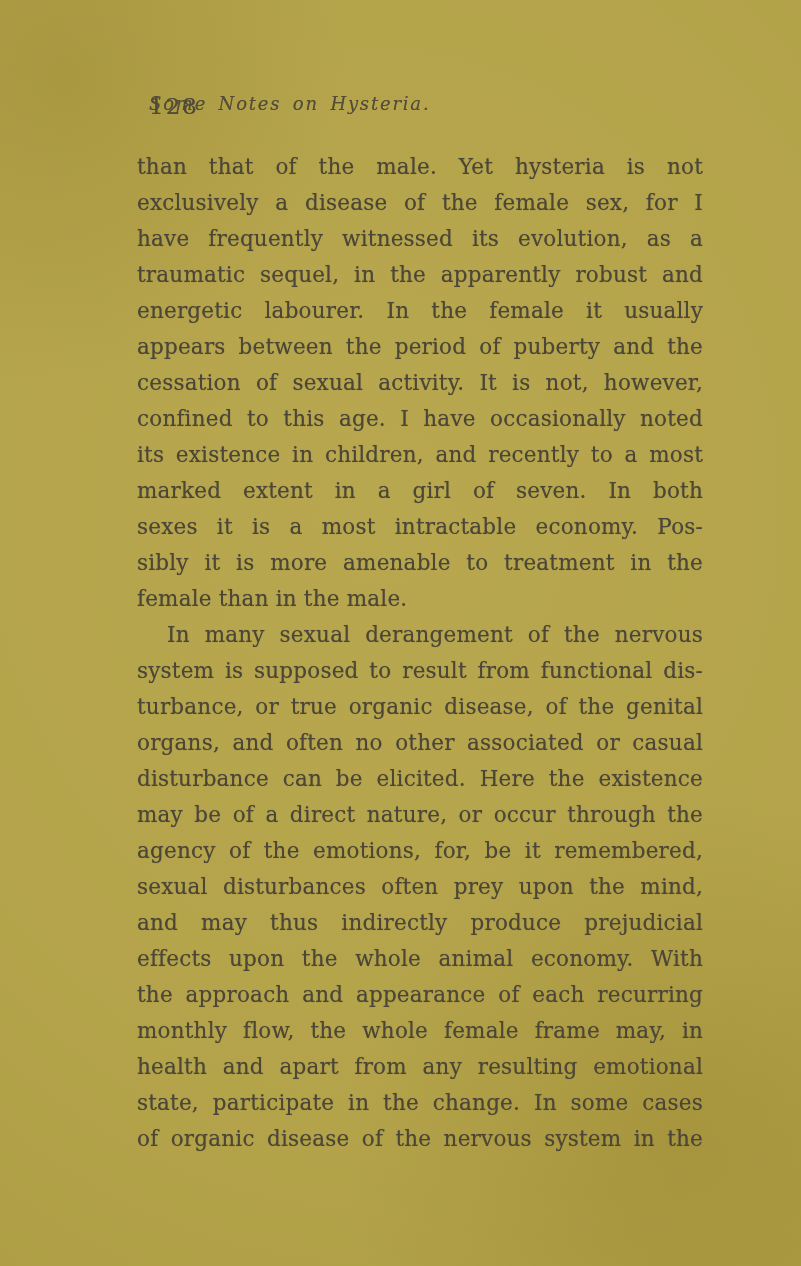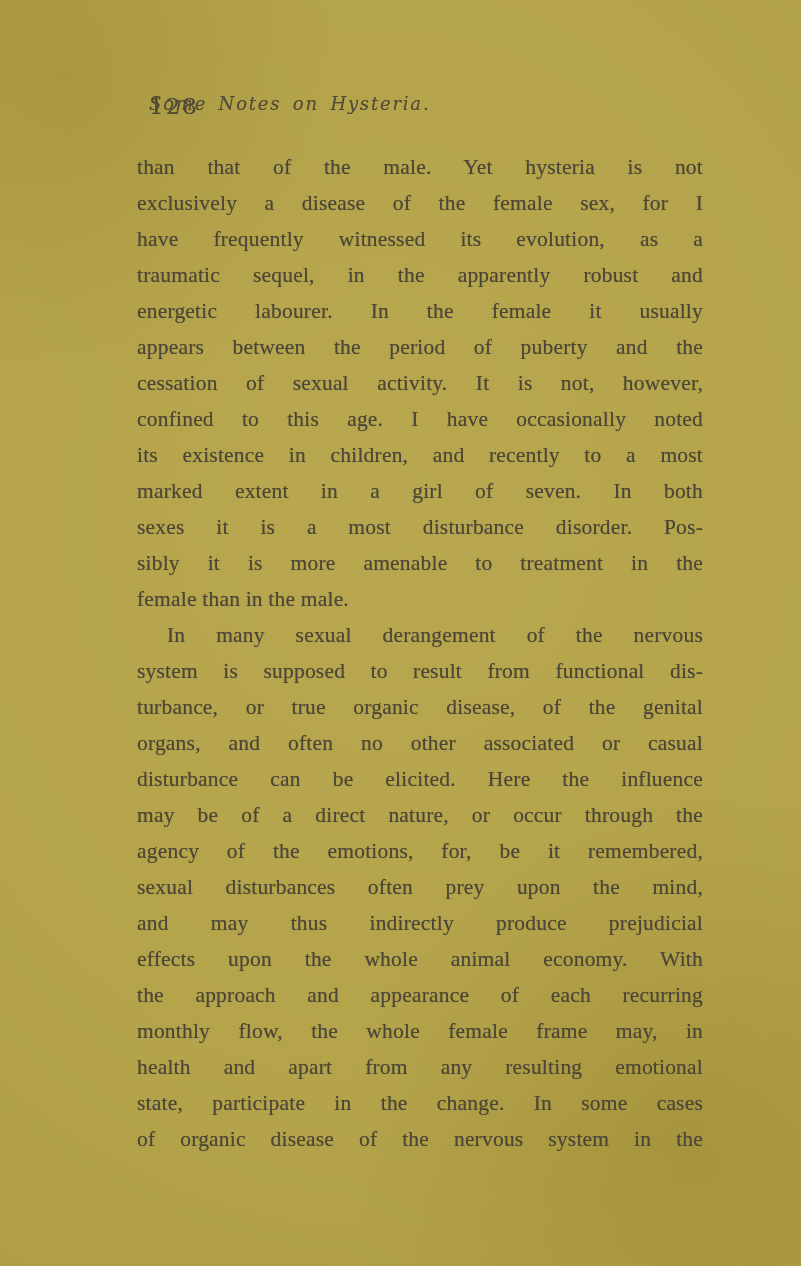--- a/index.html
+++ b/index.html
@@ -51,21 +51,20 @@
   }
   .text-block {
     position: absolute;
     top: 149px;
     left: 137px;
     width: 566px;
     font-size: 21.5px;
     line-height: 36px;
     letter-spacing: 0.2px;
     text-shadow: 0 0 0.7px rgba(75, 70, 55, 0.55);
-    font-family: Liberation Serif, serif;
   }
   .line {
     text-align: justify;
     text-align-last: justify;
     height: 36px;
     overflow: hidden;
   }
   .line.para-end {
     text-align-last: left;
   }
@@ -87,29 +86,29 @@
     <div class="line">than that of the male.  Yet hysteria is not</div>
     <div class="line">exclusively a disease of the female sex, for I</div>
     <div class="line">have frequently witnessed its evolution, as a</div>
     <div class="line">traumatic sequel, in the apparently robust and</div>
     <div class="line">energetic labourer.  In the female it usually</div>
     <div class="line">appears between the period of puberty and the</div>
     <div class="line">cessation of sexual activity.  It is not, however,</div>
     <div class="line">confined to this age.  I have occasionally noted</div>
     <div class="line">its existence in children, and recently to a most</div>
     <div class="line">marked extent in a girl of seven.  In both</div>
-    <div class="line">sexes it is a most disturbance disorder.  Pos-</div>
+    <div class="line">sexes it is a most intractable economy.  Pos-</div>
     <div class="line">sibly it is more amenable to treatment in the</div>
     <div class="line para-end">female than in the male.</div>
 
     <div class="line indent">In many sexual derangement of the nervous</div>
     <div class="line">system is supposed to result from functional dis-</div>
     <div class="line">turbance, or true organic disease, of the genital</div>
     <div class="line">organs, and often no other associated or casual</div>
-    <div class="line">disturbance can be elicited.  Here the influence</div>
+    <div class="line">disturbance can be elicited.  Here the existence</div>
     <div class="line">may be of a direct nature, or occur through the</div>
     <div class="line">agency of the emotions, for, be it remembered,</div>
     <div class="line">sexual disturbances often prey upon the mind,</div>
     <div class="line">and may thus indirectly produce prejudicial</div>
     <div class="line">effects upon the whole animal economy.  With</div>
     <div class="line">the approach and appearance of each recurring</div>
     <div class="line">monthly flow, the whole female frame may, in</div>
     <div class="line">health and apart from any resulting emotional</div>
     <div class="line">state, participate in the change.  In some cases</div>
     <div class="line">of organic disease of the nervous system in the</div>

